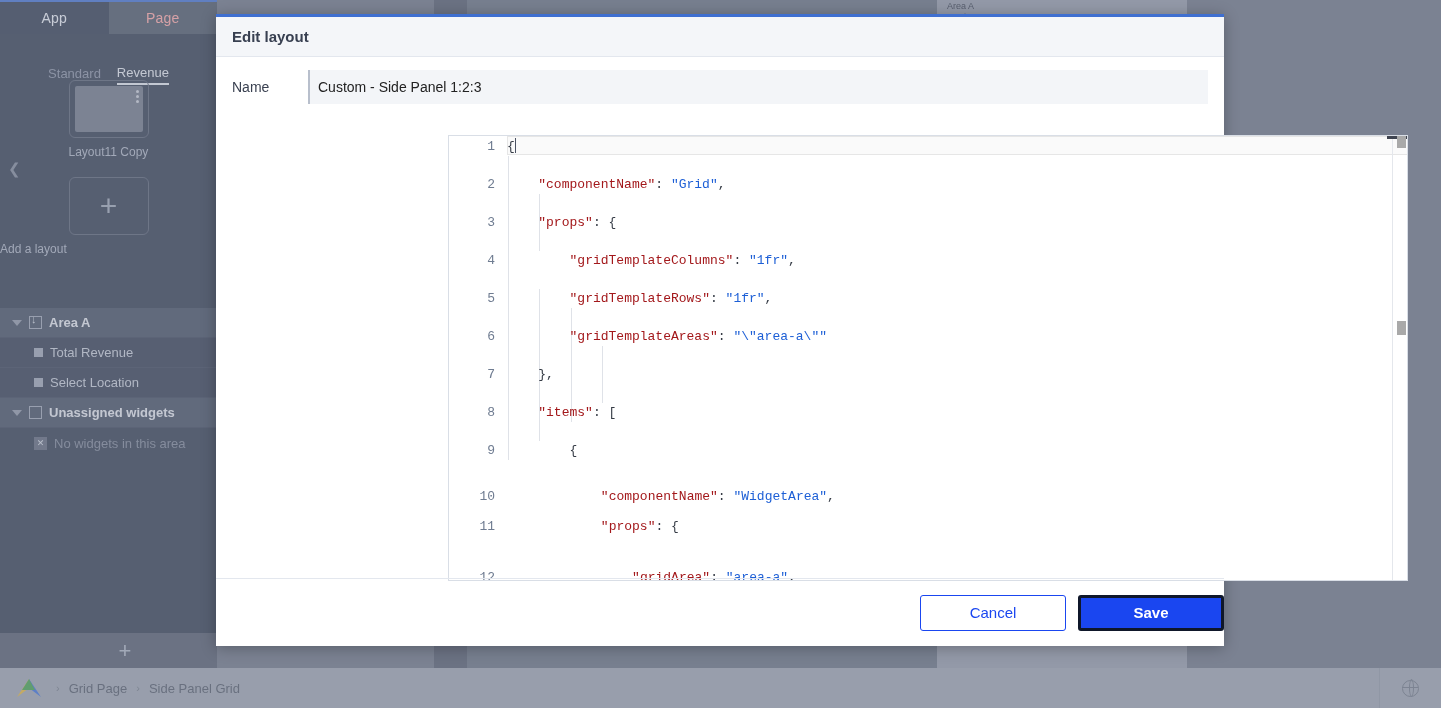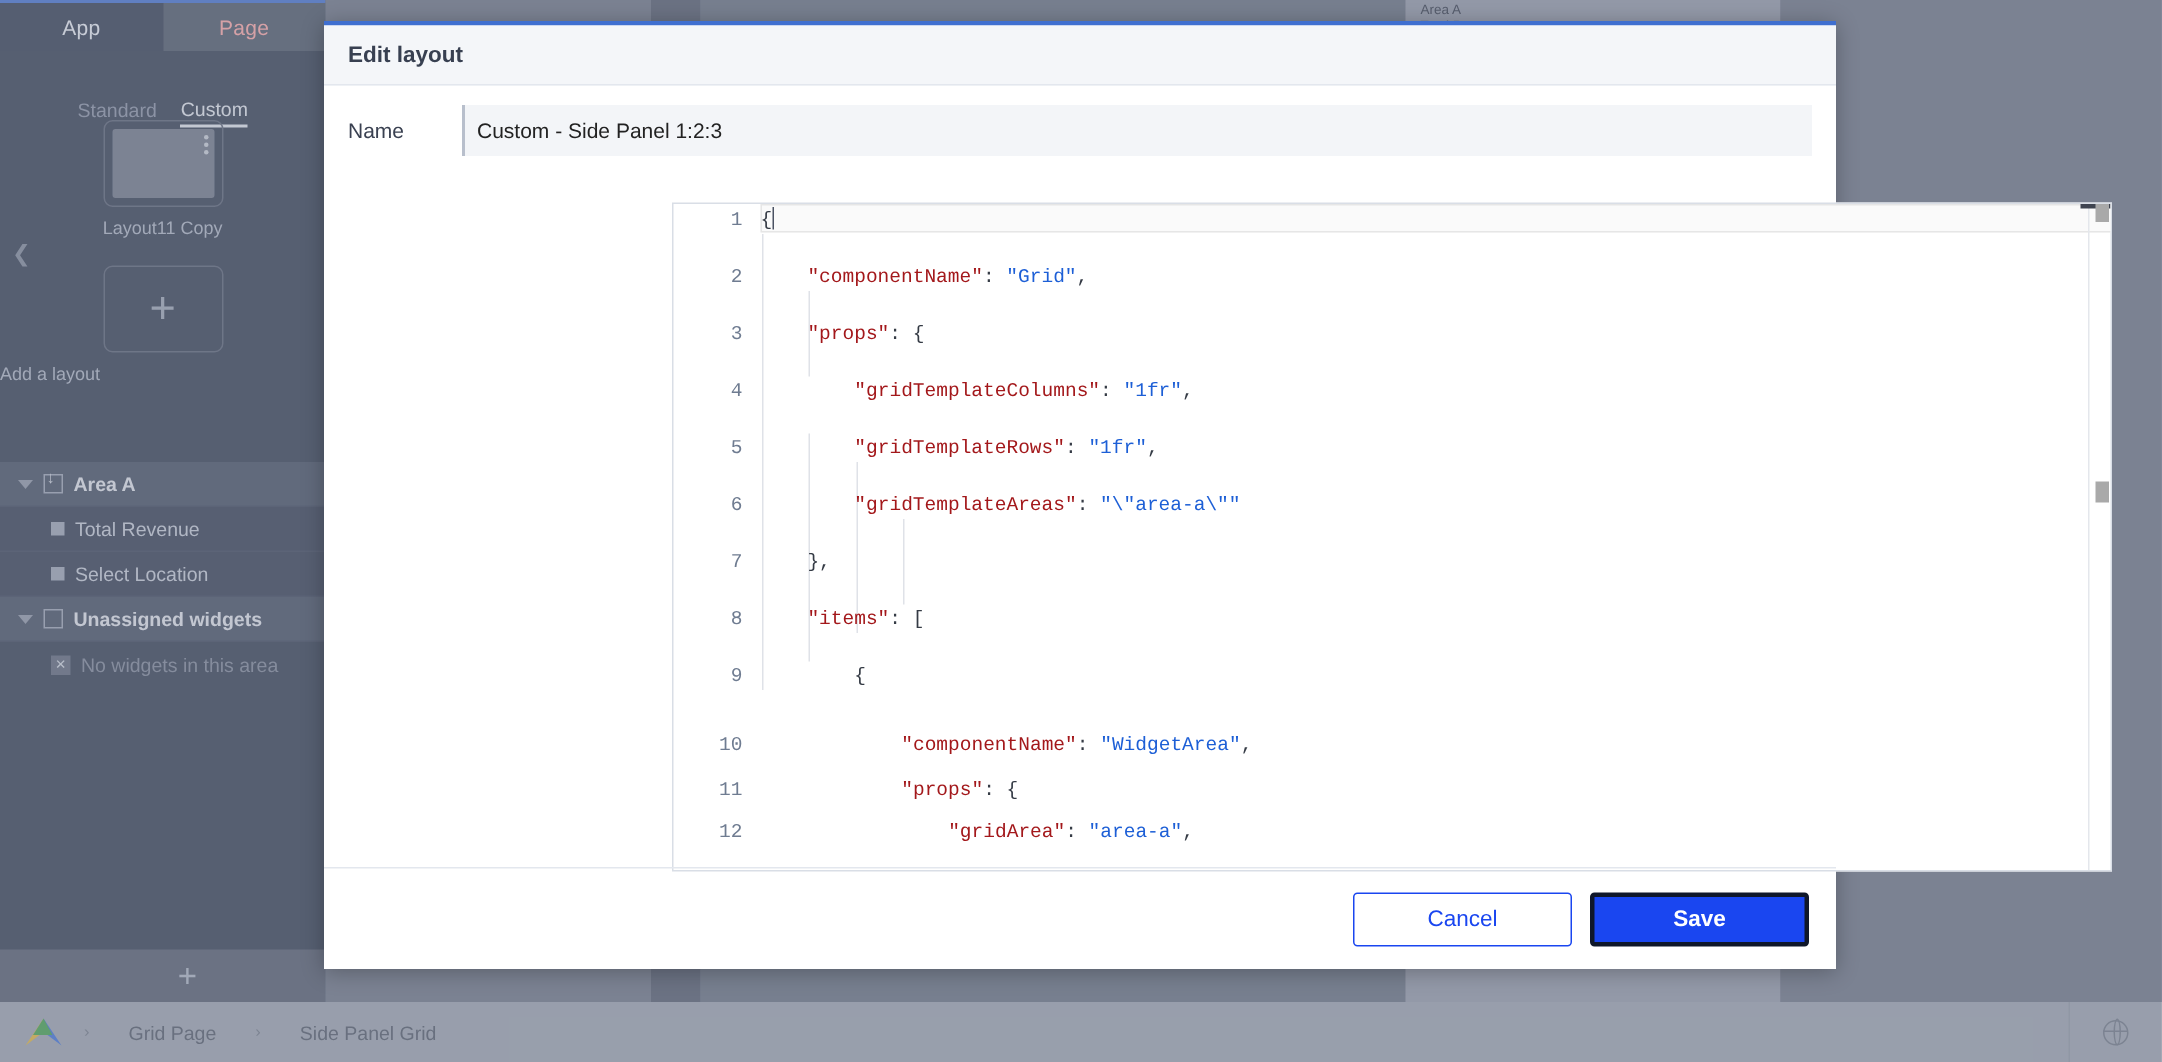--- a/index.html
+++ b/index.html
@@ -119,21 +119,21 @@
     position: absolute; left: 970px; top: 0; right: 0; height: 668px;
     background: #6b7385;
   }
 
   
   #statusbar {
     position: absolute; left: 0; bottom: 0; width: 100%; height: 40px;
     background: #9aa1ae; display: flex; align-items: center;
   }
   #logo { margin-left: 16px; width: 26px; height: 20px; position: relative; }
-  .breadcrumb { display: flex; align-items: center; gap: 26px; margin-left: 14px;
+  .breadcrumb { display: flex; align-items: center; gap: 9px; margin-left: 14px;
                 font-size: 13px; color: #4e5667; }
   .crumb-sep { color: #6e7686; font-size: 11px; }
   .crumb { cursor: pointer; }
   #status-right {
     margin-left: auto; width: 62px; height: 40px; display: flex;
     align-items: center; justify-content: center; border-left: 1px solid #8d95a3;
   }
   #globe {
     width: 17px; height: 17px; border: 1.5px solid #6d7585; border-radius: 50%;
     position: relative;
@@ -204,21 +204,21 @@
   }
   #scroll-marker-mid {
     position: absolute; right: 1px; top: 185px; width: 9px; height: 14px;
     background: #a9a9a9;
   }
 
   
   #modal-footer {
     position: absolute; left: 0; bottom: 0; width: 100%; height: 68px;
     border-top: 1px solid #e3e7ee; display: flex; align-items: center;
-    justify-content: flex-end; gap: 12px; padding-right: 18px;
+    justify-content: flex-end; gap: 12px; 
   }
   .btn { height: 36px; min-width: 146px; font-size: 15px; cursor: pointer;
          border-radius: 3px; font-family: "Liberation Sans", sans-serif; }
   #cancel-btn { background: #fff; border: 1px solid #1a46f0; color: #1a46f0; }
   #save-btn { background: #1a46f0; border: 3px solid #0f172a; color: #fff;
               font-weight: bold; }
 </style>
 </head>
 <body>
 
@@ -233,21 +233,21 @@
       <div class="side-tab inactive">
         <span>Page</span>
       </div>
     </div>
 
     <div id="subtabs">
       <div class="subtab">
         <span>Standard</span>
       </div>
       <div class="subtab active">
-        <span>Custom</span>
+        <span>Revenue</span>
       </div>
     </div>
 
     <div id="layout-gallery">
       <div class="layout-card">
         <div class="thumb-frame">
           <div class="thumb-inner">
             <span class="dots3">
               <i></i>
                 <i></i>
@@ -358,21 +358,21 @@
             <div class="code-line" style="top: 19px;"><span class="gutter-num">2</span><span class="code-text" style="left: 89.28px;"><span class="tok-key">"componentName"</span><span class="tok-pun">: </span><span class="tok-str">"Grid"</span><span class="tok-pun">,</span></span></div>
             <div class="code-line" style="top: 38px;"><span class="gutter-num">3</span><span class="code-text" style="left: 89.28px;"><span class="tok-key">"props"</span><span class="tok-pun">: {</span></span></div>
             <div class="code-line" style="top: 57px;"><span class="gutter-num">4</span><span class="code-text" style="left: 120.56px;"><span class="tok-key">"gridTemplateColumns"</span><span class="tok-pun">: </span><span class="tok-str">"1fr"</span><span class="tok-pun">,</span></span></div>
             <div class="code-line" style="top: 76px;"><span class="gutter-num">5</span><span class="code-text" style="left: 120.56px;"><span class="tok-key">"gridTemplateRows"</span><span class="tok-pun">: </span><span class="tok-str">"1fr"</span><span class="tok-pun">,</span></span></div>
             <div class="code-line" style="top: 95px;"><span class="gutter-num">6</span><span class="code-text" style="left: 120.56px;"><span class="tok-key">"gridTemplateAreas"</span><span class="tok-pun">: </span><span class="tok-str">"\"area-a\""</span></span></div>
             <div class="code-line" style="top: 114px;"><span class="gutter-num">7</span><span class="code-text" style="left: 89.28px;"><span class="tok-pun">},</span></span></div>
             <div class="code-line" style="top: 133px;"><span class="gutter-num">8</span><span class="code-text" style="left: 89.28px;"><span class="tok-key">"items"</span><span class="tok-pun">: [</span></span></div>
             <div class="code-line" style="top: 152px;"><span class="gutter-num">9</span><span class="code-text" style="left: 120.56px;"><span class="tok-pun">{</span></span></div>
             <div class="code-line" style="top: 179px;"><span class="gutter-num">10</span><span class="code-text" style="left: 151.84px;"><span class="tok-key">"componentName"</span><span class="tok-pun">: </span><span class="tok-str">"WidgetArea"</span><span class="tok-pun">,</span></span></div>
             <div class="code-line" style="top: 190px;"><span class="gutter-num">11</span><span class="code-text" style="left: 151.84px;"><span class="tok-key">"props"</span><span class="tok-pun">: {</span></span></div>
-            <div class="code-line" style="top: 199px;"><span class="gutter-num">12</span><span class="code-text" style="left: 183.12px;"><span class="tok-key">"gridArea"</span><span class="tok-pun">: </span><span class="tok-str">"area-a"</span><span class="tok-pun">,</span></span></div>
+            <div class="code-line" style="top: 222px;"><span class="gutter-num">12</span><span class="code-text" style="left: 183.12px;"><span class="tok-key">"gridArea"</span><span class="tok-pun">: </span><span class="tok-str">"area-a"</span><span class="tok-pun">,</span></span></div>
           </div>
       </div>
     </div>
 
     <div id="modal-footer">
       <button class="btn" id="cancel-btn">Cancel</button>
       <button class="btn" id="save-btn">Save</button>
     </div>
   </div>
 

